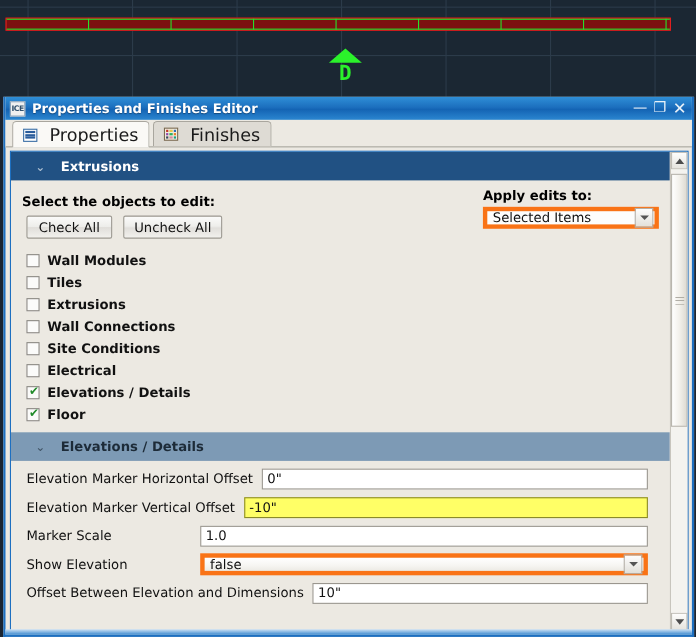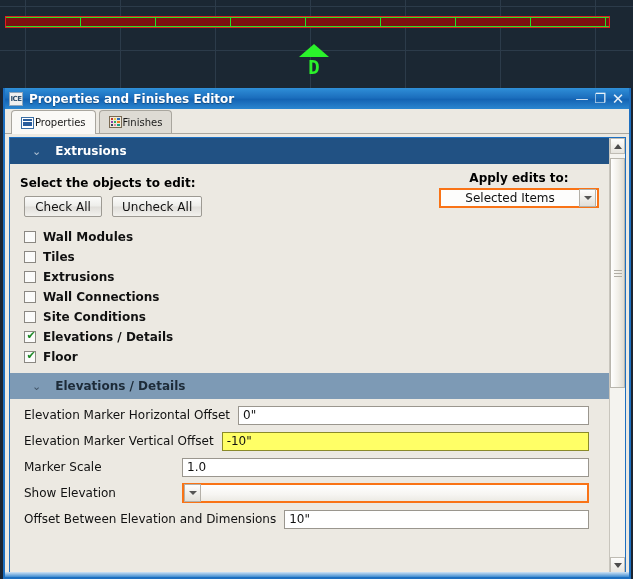--- a/index.html
+++ b/index.html
@@ -58,22 +58,22 @@
   .win-btn { width: 18px; height: 20px; color: #e8f1f8; font-size: 13px;
     line-height: 20px; text-align: center; cursor: default; }
   #btn-close { font-size: 15px; }
 
   
   #tab-strip {
     flex: 0 0 25px; height: 25px; display: flex; align-items: flex-end;
     background: #ece9e2; padding-left: 6px;
     border-bottom: 1px solid #a9a69e;
   }
-  .tab { height: 23px; display: flex; align-items: center; gap: 1px;
-    padding: 0 9px; font-size: 10px; color: #1a1a1a;
+  .tab { height: 23px; display: flex; align-items: center; gap: 11px;
+    padding: 0 9px; font-size: 16px; color: #1a1a1a;
     border: 1px solid #a9a69e; border-bottom: none;
     border-radius: 4px 4px 0 0; background: #dedbd4; margin-right: 3px; }
   .tab.active { background: #faf9f6; height: 24px; margin-bottom: -1px; }
   .icon-list { width: 13px; height: 12px; background: #ffffff; border: 1px solid #3a6ea5;
     display: flex; flex-direction: column; justify-content: space-evenly; padding: 1px; }
   .icon-list i { display: block; height: 2px; background: #2a5d9c; }
   .icon-swatch { width: 13px; height: 12px; display: grid;
     grid-template-columns: repeat(3, 1fr); grid-template-rows: repeat(3, 1fr);
     gap: 1px; border: 1px solid #7a6a52; padding: 1px; background: #efe9dc; }
   .icon-swatch i { display: block; }
@@ -90,25 +90,25 @@
     padding-left: 22px; font-size: 12px; font-weight: bold;
   }
   #selections-header { background: #215183; color: #ffffff; }
   #elevations-header { background: #7d9ab5; color: #1d2b38; }
   .chev { font-size: 11px; opacity: .65; font-weight: normal; }
 
   .row-label-line { padding: 12px 0 4px 10px; display: flex; align-items: center; }
   .bold-label { font-size: 12px; font-weight: bold; color: #000; }
 
   #apply-edits-block { position: absolute; right: 10px; top: 33px;
-    text-align: center; width: 160px; }
+    text-align: left; width: 160px; }
   #apply-edits-block .bold-label { display: block; margin-bottom: 3px; }
   .combo {
     display: flex; align-items: center; background: #fdfdfc;
-    border: 2px solid #f97316; height: 20px; font-size: 12px; color: #111;
+    border: 4px solid #f97316; height: 20px; font-size: 12px; color: #111;
   }
   .combo .val { flex: 1 1 auto; padding: 0 5px; white-space: nowrap; overflow: hidden; }
   .combo .arrow {
     flex: 0 0 17px; height: 18px; margin-right: 1px;
     background: linear-gradient(to bottom,#fdfdfd,#e2e0da);
     border: 1px solid #b4b0a8; display: flex; align-items: center; justify-content: center;
   }
   .combo .arrow::after {
     content: ""; border-left: 4px solid transparent; border-right: 4px solid transparent;
     border-top: 4px solid #555; display: block;
@@ -275,20 +275,24 @@
         </div>
         <div class="cb-row">
           <span class="cbox"></span>
           <span class="cb-label">Wall Connections</span>
         </div>
         <div class="cb-row">
           <span class="cbox"></span>
           <span class="cb-label">Site Conditions</span>
         </div>
         <div class="cb-row">
+          <span class="cbox"></span>
+          <span class="cb-label">Electrical</span>
+        </div>
+        <div class="cb-row">
           <span class="cbox checked"></span>
           <span class="cb-label">Elevations / Details</span>
         </div>
         <div class="cb-row">
           <span class="cbox checked"></span>
           <span class="cb-label">Floor</span>
         </div>
       </div>
 
       <div id="elevations-header" class="section-header">
@@ -305,20 +309,21 @@
           <span class="field-label">Elevation Marker Vertical Offset</span>
           <span class="text-input highlight">-10"</span>
         </div>
         <div class="field-row">
           <span class="field-label fixed">Marker Scale</span>
           <span class="text-input">1.0</span>
         </div>
         <div class="field-row">
           <span class="field-label fixed">Show Elevation</span>
           <span class="combo inline">
+            <span class="val">false</span>
             <span class="arrow"></span>
           </span>
         </div>
         <div class="field-row">
           <span class="field-label">Offset Between Elevation and Dimensions</span>
           <span class="text-input">10"</span>
         </div>
       </div>
     </div>
 

